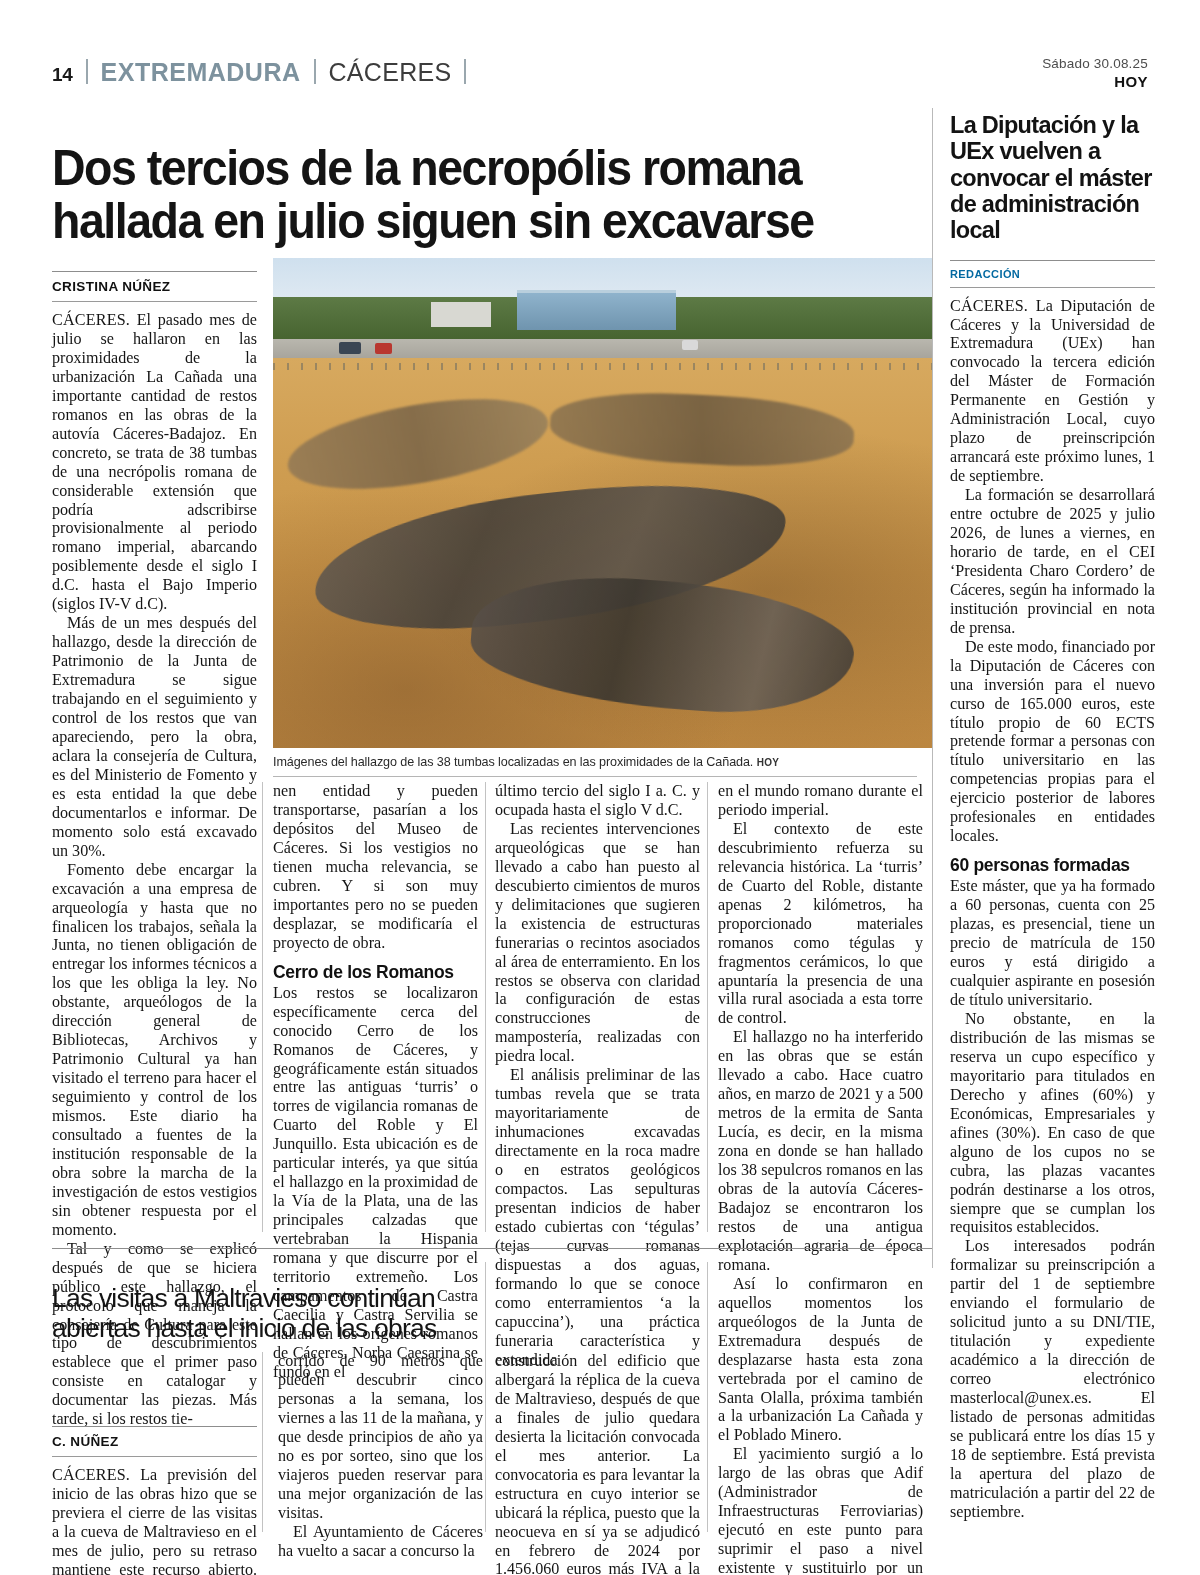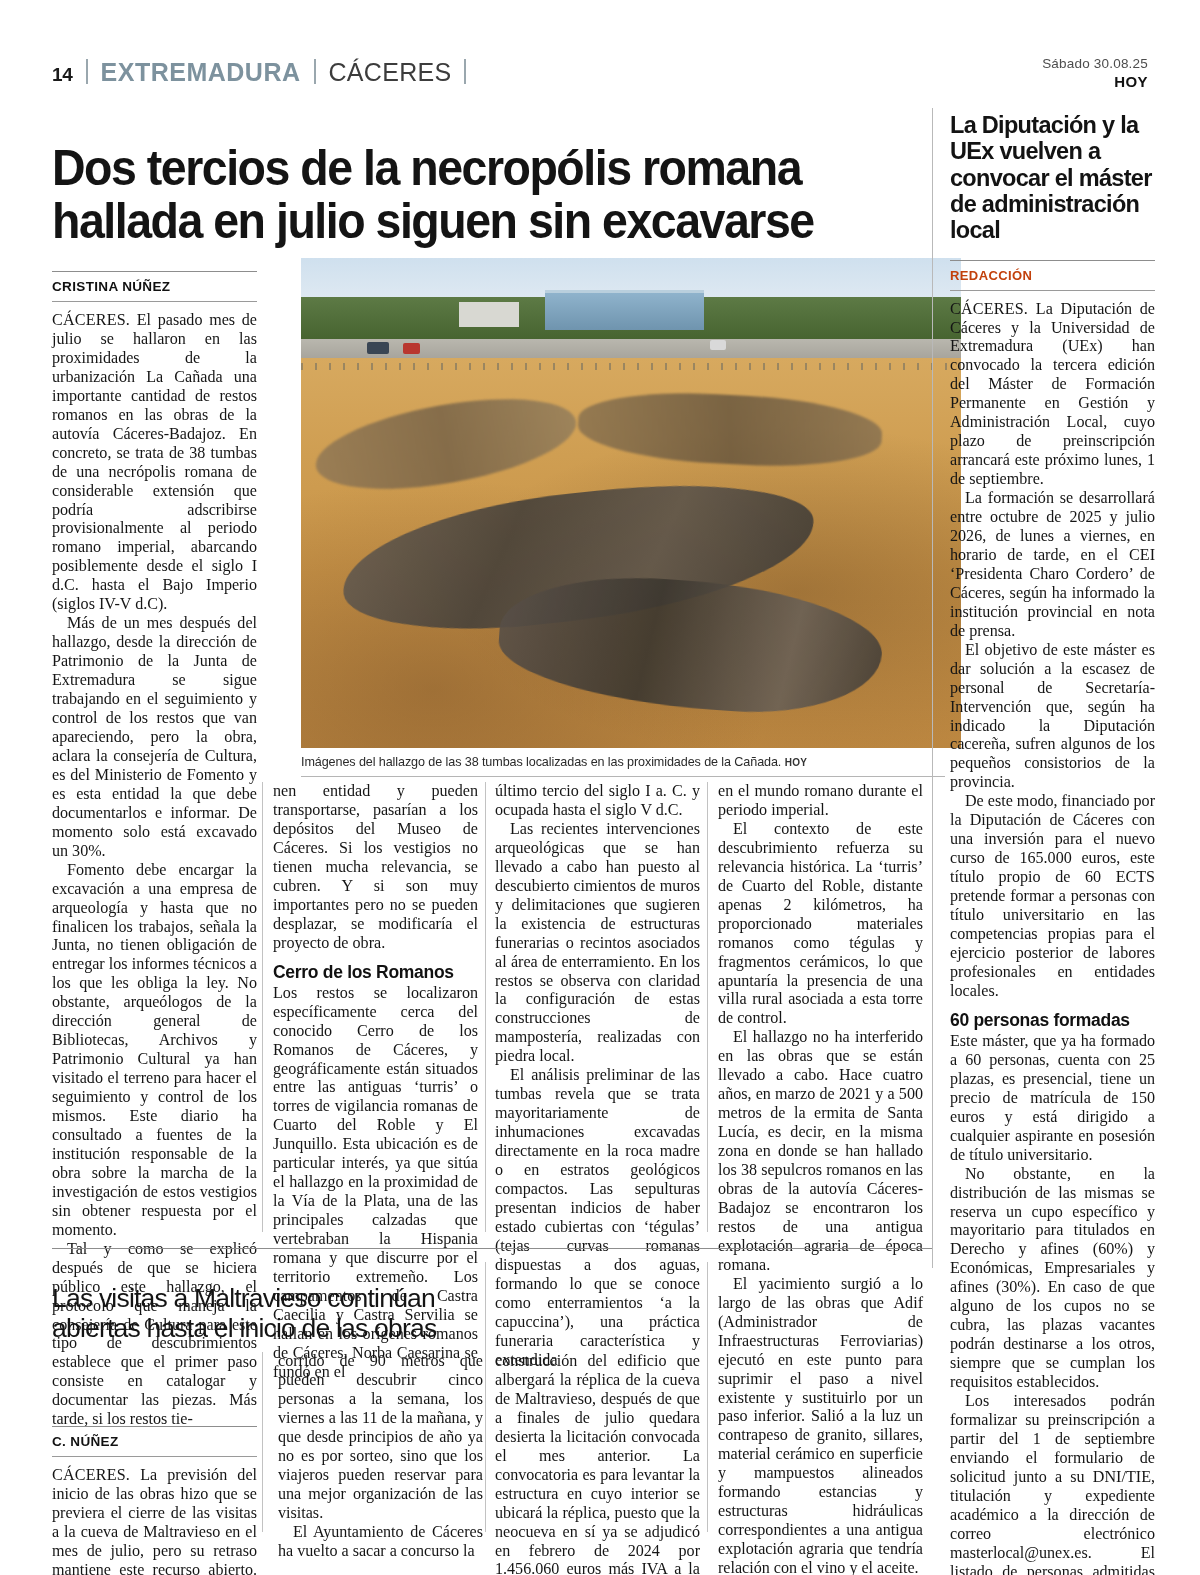--- a/index.html
+++ b/index.html
@@ -161,21 +161,20 @@
     margin: 9px 0 2px 0;
     line-height: 1.15;
   }
 
   
   .photo-wrap {
     position: absolute;
     left: 273px;
     top: 258px;
     width: 644px;
-    margin-left: 28px;
   }
   .photo {
     width: 660px;
     height: 490px;
     position: relative;
     overflow: hidden;
     background: #c49a5e;
   }
   .ph-sky {
     position: absolute; left:0; top:0; width:100%; height:13%;
@@ -303,23 +302,23 @@
     letter-spacing: -0.7px;
     color: #131313;
   }
   .rail-rule {
     border-top: 1.5px solid #8d8d8d;
     margin: 16px 0 7px 0;
   }
   .rail-byline {
     font-family: "Liberation Sans", sans-serif;
     font-weight: bold;
-    font-size: 13px;
+    font-size: 11px;
     letter-spacing: 0.4px;
-    color: #c2410c;
+    color: #0369a1;
   }
   .rail-rule2 {
     border-top: 1px solid #9a9a9a;
     margin: 7px 0 9px 0;
   }
 
   
   .bottom-sep {
     position: absolute;
     left: 52px;
@@ -422,34 +421,34 @@
       <p>Las recientes intervenciones arqueológicas que se han llevado a cabo han puesto al descubierto cimientos de muros y delimitaciones que sugieren la existencia de estructuras funerarias o recintos asociados al área de enterramiento. En los restos se observa con claridad la configuración de estas construcciones de mampostería, realizadas con piedra local.</p>
       <p>El análisis preliminar de las tumbas revela que se trata mayoritariamente de inhumaciones excavadas directamente en la roca madre o en estratos geológicos compactos. Las sepulturas presentan indicios de haber estado cubiertas con ‘tégulas’ (tejas curvas romanas dispuestas a dos aguas, formando lo que se conoce como enterramientos ‘a la capuccina’), una práctica funeraria característica y extendida</p>
     </div>
   </div>
 
   <div class="maincol" id="maincol4">
     <div class="bodytext">
       <p class="first">en el mundo romano durante el periodo imperial.</p>
       <p>El contexto de este descubrimiento refuerza su relevancia histórica. La ‘turris’ de Cuarto del Roble, distante apenas 2 kilómetros, ha proporcionado materiales romanos como tégulas y fragmentos cerámicos, lo que apuntaría la presencia de una villa rural asociada a esta torre de control.</p>
       <p>El hallazgo no ha interferido en las obras que se están llevado a cabo. Hace cuatro años, en marzo de 2021 y a 500 metros de la ermita de Santa Lucía, es decir, en la misma zona en donde se han hallado los 38 sepulcros romanos en las obras de la autovía Cáceres-Badajoz se encontraron los restos de una antigua explotación agraria de época romana.</p>
+      <p>Así lo confirmaron en aquellos momentos los arqueólogos de la Junta de Extremadura después de desplazarse hasta esta zona vertebrada por el camino de Santa Olalla, próxima también a la urbanización La Cañada y el Poblado Minero.</p>
       <p>El yacimiento surgió a lo largo de las obras que Adif (Administrador de Infraestructuras Ferroviarias) ejecutó en este punto para suprimir el paso a nivel existente y sustituirlo por un paso inferior. Salió a la luz un contrapeso de granito, sillares, material cerámico en superficie y mampuestos alineados formando estancias y estructuras hidráulicas correspondientes a una antigua explotación agraria que tendría relación con el vino y el aceite.</p>
     </div>
   </div>
 
   <div class="rail-divider"></div>
   <div class="rail">
     <div class="rail-head">La Diputación y la UEx vuelven a convocar el máster de administración local</div>
     <div class="rail-rule"></div>
     <div class="rail-byline">REDACCIÓN</div>
     <div class="rail-rule2"></div>
     <div class="bodytext">
       <p class="first"><span class="dateline">CÁCERES.</span><span> La Diputación de Cáceres y la Universidad de Extremadura (UEx) han convocado la tercera edición del Máster de Formación Permanente en Gestión y Administración Local, cuyo plazo de preinscripción arrancará este próximo lunes, 1 de septiembre.</span></p>
       <p>La formación se desarrollará entre octubre de 2025 y julio 2026, de lunes a viernes, en horario de tarde, en el CEI ‘Presidenta Charo Cordero’ de Cáceres, según ha informado la institución provincial en nota de prensa.</p>
-      <p>El objetivo de este máster es dar solución a la escasez de personal de Secretaría-Intervención que, según ha indicado la Diputación cacereña, sufren algunos de los pequeños consistorios de la provincia.</p>
       <p>De este modo, financiado por la Diputación de Cáceres con una inversión para el nuevo curso de 165.000 euros, este título propio de 60 ECTS pretende formar a personas con título universitario en las competencias propias para el ejercicio posterior de labores profesionales en entidades locales.</p>
       <div class="subhead">60 personas formadas</div>
       <p class="first">Este máster, que ya ha formado a 60 personas, cuenta con 25 plazas, es presencial, tiene un precio de matrícula de 150 euros y está dirigido a cualquier aspirante en posesión de título universitario.</p>
       <p>No obstante, en la distribución de las mismas se reserva un cupo específico y mayoritario para titulados en Derecho y afines (60%) y Económicas, Empresariales y afines (30%). En caso de que alguno de los cupos no se cubra, las plazas vacantes podrán destinarse a los otros, siempre que se cumplan los requisitos establecidos.</p>
       <p>Los interesados podrán formalizar su preinscripción a partir del 1 de septiembre enviando el formulario de solicitud junto a su DNI/TIE, titulación y expediente académico a la dirección de correo electrónico masterlocal@unex.es. El listado de personas admitidas se publicará entre los días 15 y 18 de septiembre. Está prevista la apertura del plazo de matriculación a partir del 22 de septiembre.</p>
     </div>
   </div>
 
   <div class="bottom-sep"></div>
   <h2 class="bottom-head">Las visitas a Maltravieso continúan abiertas hasta el inicio de las obras</h2>

